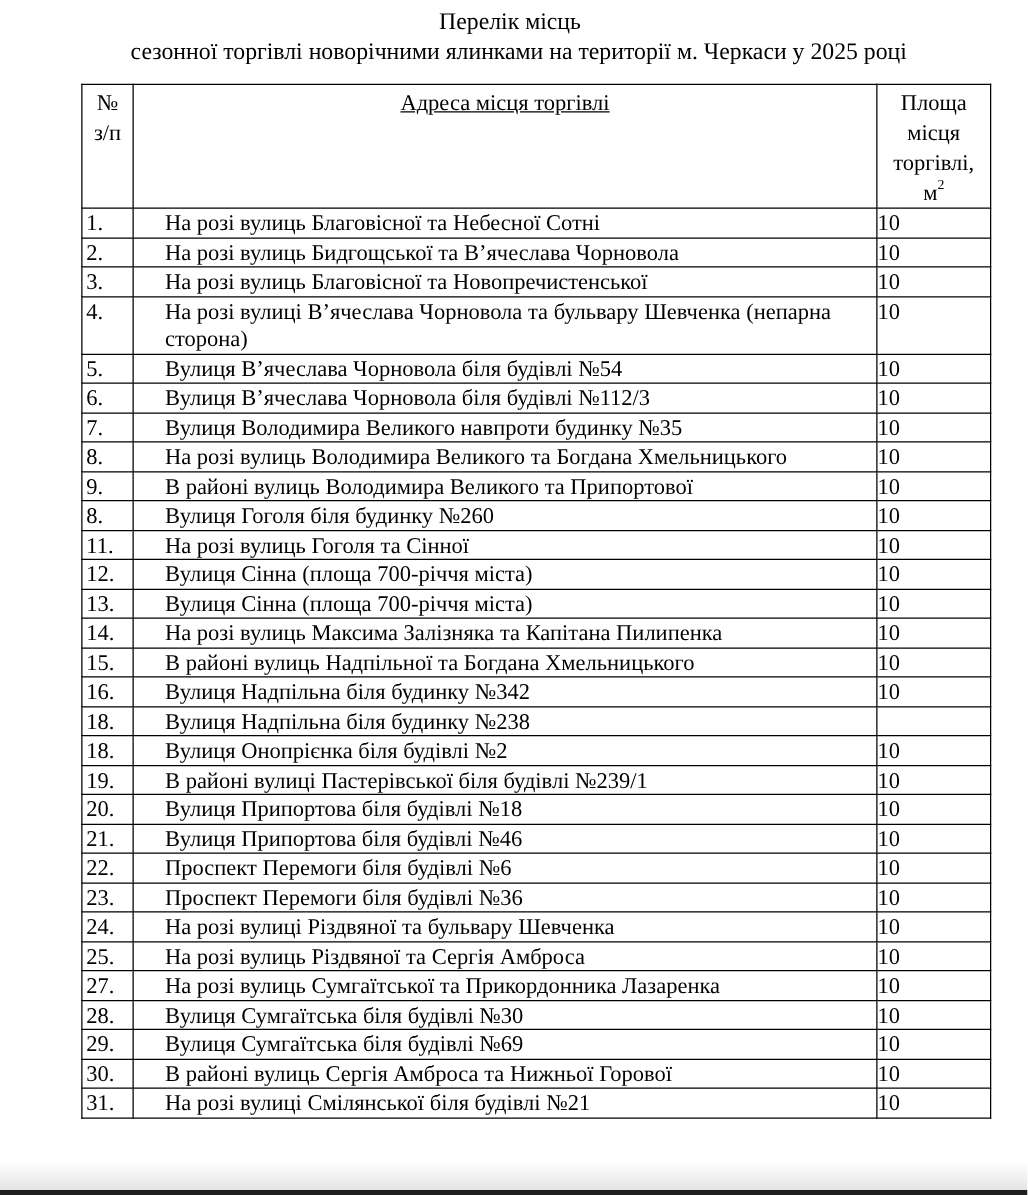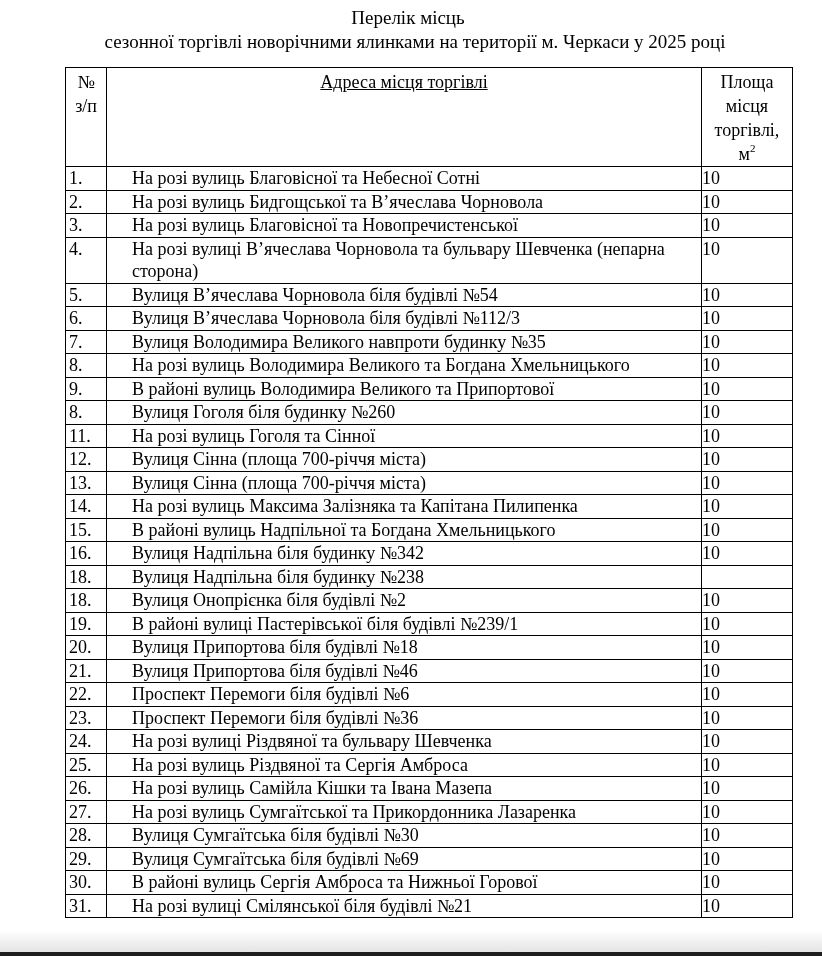--- a/index.html
+++ b/index.html
@@ -190,25 +190,20 @@
         <td class="num">24.</td>
         <td class="addr">На розі вулиці Різдвяної та бульвару Шевченка</td>
         <td class="area">10</td>
       </tr>
       <tr>
         <td class="num">25.</td>
         <td class="addr">На розі вулиць Різдвяної та Сергія Амброса</td>
         <td class="area">10</td>
       </tr>
       <tr>
-        <td class="num">26.</td>
-        <td class="addr">На розі вулиць Самійла Кішки та Івана Мазепа</td>
-        <td class="area">10</td>
-      </tr>
-      <tr>
         <td class="num">27.</td>
         <td class="addr">На розі вулиць Сумгаїтської та Прикордонника Лазаренка</td>
         <td class="area">10</td>
       </tr>
       <tr>
         <td class="num">28.</td>
         <td class="addr">Вулиця Сумгаїтська біля будівлі №30</td>
         <td class="area">10</td>
       </tr>
       <tr>

